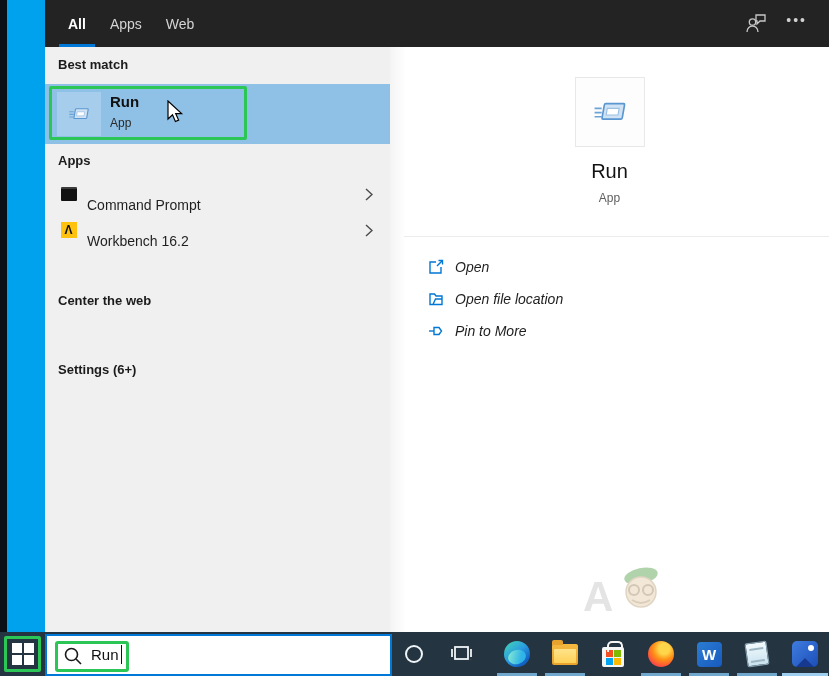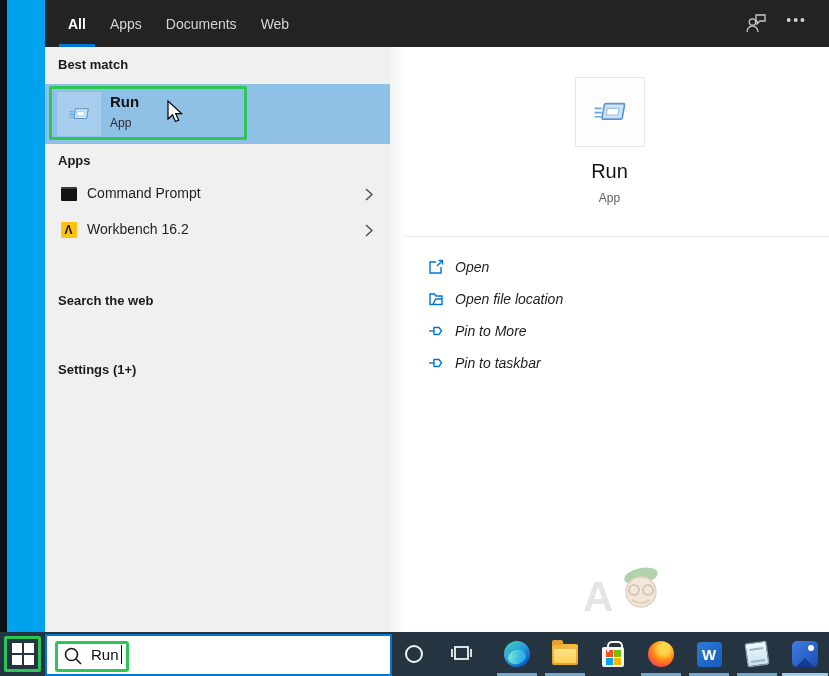--- a/index.html
+++ b/index.html
@@ -42,21 +42,21 @@
   .bm-sub   { position: absolute; left: 65px; top: 32px; font-size: 12px; color: #2a2a2a; }
   .bm-annotation { position: absolute; left: 4px; top: 2px; width: 198px; height: 54px; border: 3px solid #2bc655; border-radius: 2px; pointer-events: none; }
   .cursor-arrow { position: absolute; left: 122px; top: 16px; pointer-events: none; }
 
   .list-row { position: absolute; left: 0; width: 345px; height: 32px; cursor: pointer; }
   .row-cmd   { top: 130px; }
   .row-wb    { top: 166px; }
   .row-lac   { top: 202px; }
   .row-web   { top: 272px; }
   .list-row .row-icon { position: absolute; left: 15px; top: 8px; width: 17px; height: 17px; display: flex; align-items: center; justify-content: center; }
-  .list-row .row-label { position: absolute; left: 42px; top: 8px; font-size: 14px; color: #1f1f1f; white-space: nowrap; text-align: right; }
+  .list-row .row-label { position: absolute; left: 42px; top: 20px; font-size: 14px; color: #1f1f1f; white-space: nowrap; text-align: right; }
   .list-row .row-suffix { font-size: 13px; color: #8a8a8a; }
   .list-row .chevron { position: absolute; right: 17px; top: 10px; }
 
   .icon-cmd { width: 16px; height: 14px; background: #121212; border-top: 2px solid #3c3c3c; border-radius: 1px; }
   .icon-wb { width: 16px; height: 16px; background: #ffc20e; display:flex; align-items:center; justify-content:center; font-size: 12px; font-weight: bold; color: #111; line-height: 1; }
   .icon-lac { width: 14px; height: 14px; background: #41484f; border-radius: 2px; display: grid; grid-template-columns: 5px 5px; gap: 1px; padding: 1px 1px 1px 2px; }
   .icon-lac i { width: 4px; height: 4px; border-radius: 50%; }
   .icon-lac i:nth-child(1){ background:#7dc242; } .icon-lac i:nth-child(2){ background:#ffd23c; }
   .icon-lac i:nth-child(3){ background:#3fb6b2; } .icon-lac i:nth-child(4){ background:#b9bec4; }
 
@@ -125,23 +125,20 @@
 
   <div class="topbar">
     <div class="tabs">
       <div class="tab active">
           <span>All</span>
         </div>
       <div class="tab">
           <span>Apps</span>
         </div>
       <div class="tab">
-          <span>Documents</span>
-        </div>
-      <div class="tab">
           <span>Web</span>
         </div>
     </div>
     <div class="topbar-right">
       <span class="feedback-icon">
         <svg width="22" height="20" viewBox="0 0 22 20" fill="none" stroke="#c8c8c8" stroke-width="1.3">
           <circle cx="7.5" cy="9" r="3.2"></circle>
           <path d="M2 19 c0-4 3-6 5.5-6 s5.5 2 5.5 6"></path>
           <path d="M11 2 h9 v6 h-5 l-3 3 v-3 h-1 z" fill="#232323"></path>
         </svg>
@@ -193,24 +190,24 @@
         </span>
       <span class="row-label">Workbench 16.2</span>
       <span class="chevron">
         <svg width="8" height="13" viewBox="0 0 8 13" fill="none" stroke="#4a4a4a" stroke-width="1.4">
             <path d="M1 1 L7 6.5 L1 12"></path>
           </svg>
       </span>
     </div>
 
 
-    <div class="section-label lbl-web">Search the web</div>
-
-
-    <div class="section-label lbl-settings">Settings (1+)</div>
+    <div class="section-label lbl-web">Center the web</div>
+
+
+    <div class="section-label lbl-settings">Settings (6+)</div>
   </div>
 
   <div class="right-detail">
     <div class="app-iconbox">
       <svg width="38" height="38" viewBox="0 0 32 32">
         <path d="M3 13h6M3 16.5h6M3 20h6" stroke="#6ea3d6" stroke-width="1.4"></path>
         <g transform="skewX(-10)">
           <rect x="13" y="9" width="17" height="13" fill="#cfe3f4" stroke="#5a96cf" stroke-width="1.4" rx="1"></rect>
           <rect x="16" y="13" width="10" height="5.5" fill="#ffffff" stroke="#9cc0e2" stroke-width="1"></rect>
         </g>
@@ -240,29 +237,20 @@
       <span class="act-label">Open file location</span>
     </div>
     <div class="action-row act-2">
       <span class="act-icon">
         <svg width="16" height="16" viewBox="0 0 16 16" fill="none" stroke="#0077d4" stroke-width="1.4">
           <path d="M1 8 H6"></path>
             <path d="M6 4.5 H11 L13.5 8 L11 11.5 H6 Z"></path>
         </svg>
       </span>
       <span class="act-label">Pin to More</span>
-    </div>
-    <div class="action-row act-3">
-      <span class="act-icon">
-        <svg width="16" height="16" viewBox="0 0 16 16" fill="none" stroke="#0077d4" stroke-width="1.4">
-          <path d="M1 8 H6"></path>
-            <path d="M6 4.5 H11 L13.5 8 L11 11.5 H6 Z"></path>
-        </svg>
-      </span>
-      <span class="act-label">Pin to taskbar</span>
     </div>
   </div>
 </div>
 
 <div class="watermark">
   <span class="wm-letter">A</span>
   <span class="wm-mascot">
     <svg width="44" height="48" viewBox="0 0 44 48">
       <ellipse cx="22" cy="12" rx="17" ry="8" fill="#a9cfa2" transform="rotate(-12 22 12)"></ellipse>
       <circle cx="22" cy="28" r="15" fill="#f2e6d4" stroke="#ddd0bc" stroke-width="1.5"></circle>

